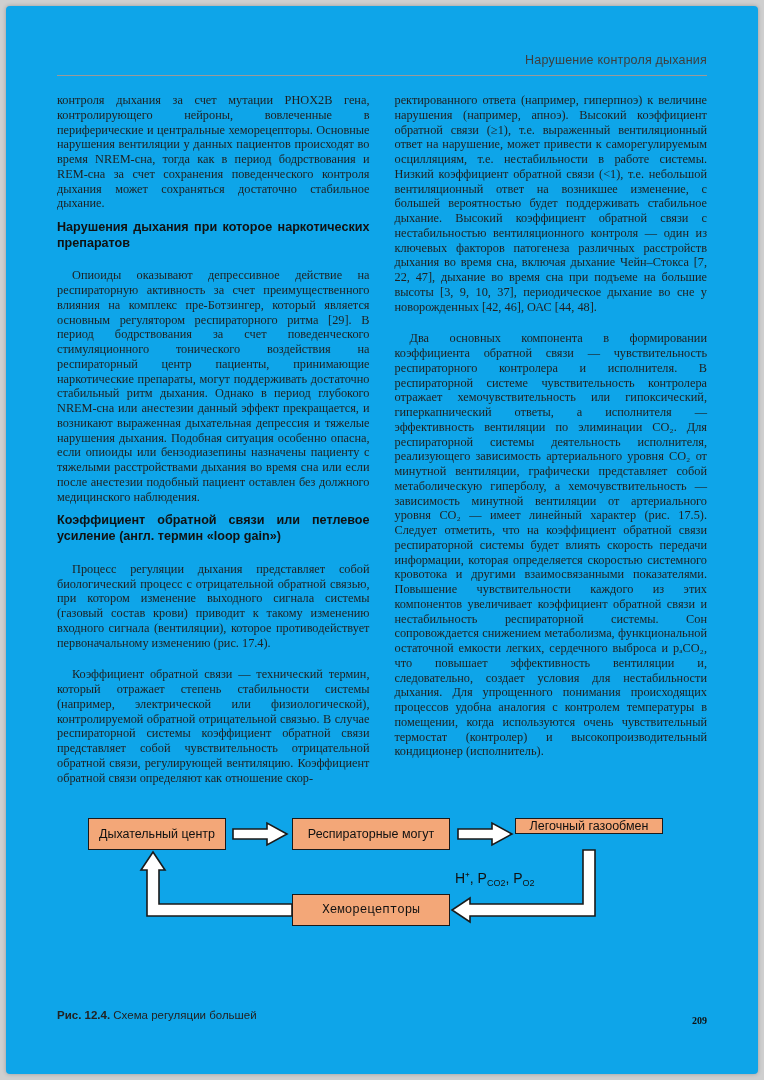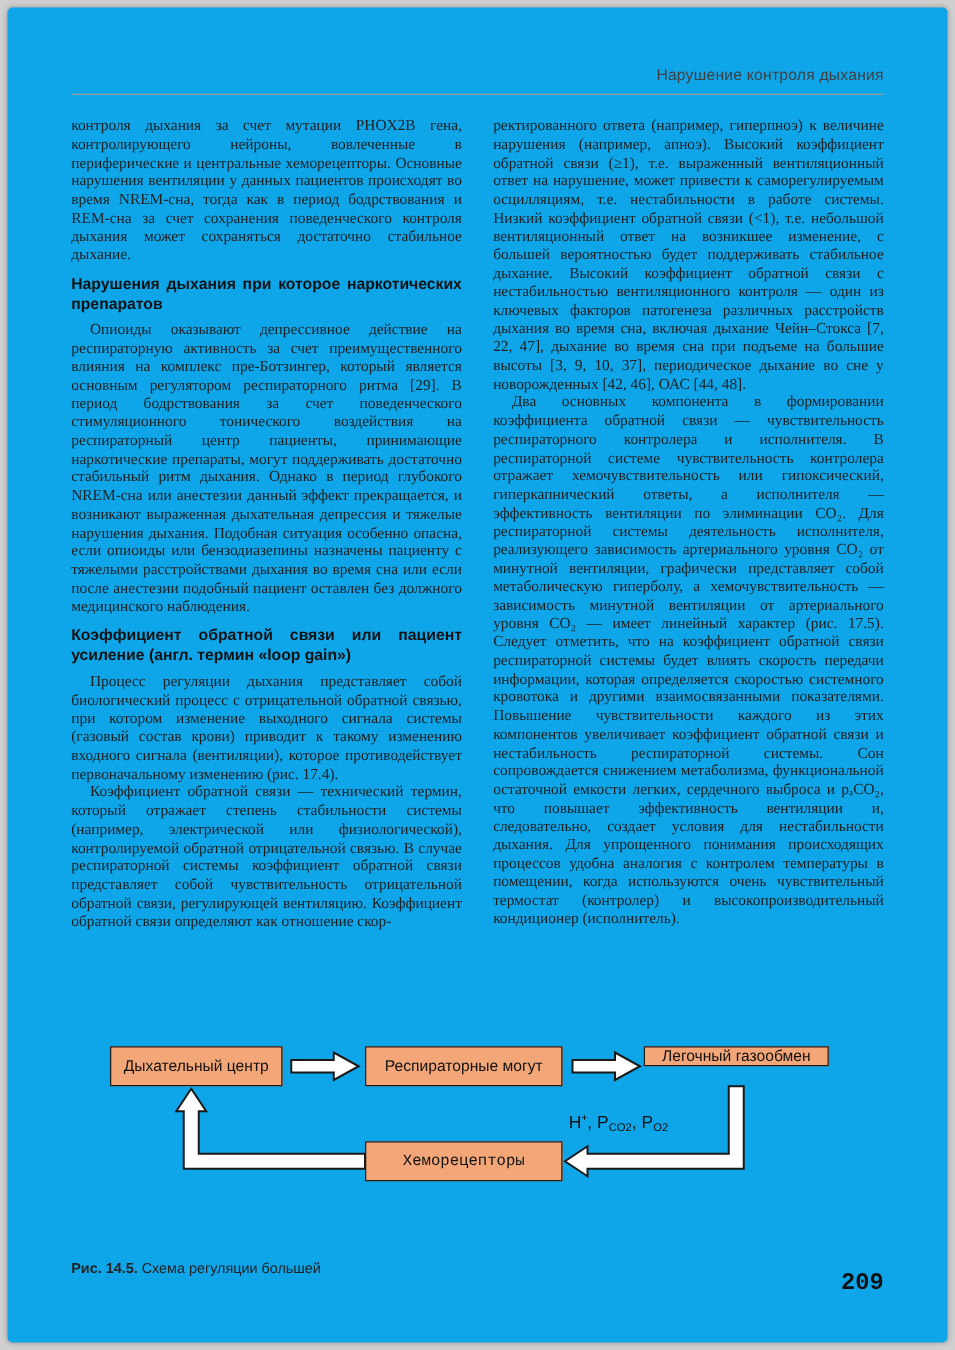--- a/index.html
+++ b/index.html
@@ -21,28 +21,28 @@
     position:absolute;top:69px;left:51px;right:51px;height:0;
     border-top:1px solid #9a9a9a;
   }
   .columns{
     position:absolute;top:87px;left:51px;width:650px;
     display:flex;gap:25px;
   }
   .col{width:316px;color:#1f1f1f;font-size:12.3px;line-height:1.2;
     text-align:justify;}
   .col p{margin:0;}
-  .col p.ind{text-indent:15px;}
+  .col p.ind{text-indent:15px;margin-top:17px;}
   .col h3{
     font-family:"Liberation Sans", sans-serif;
     font-size:12.6px;line-height:1.25;color:#111;
     margin:9px 0 5px 0;
   }
   .figure{
-    position:absolute;top:824px;left:51px;width:650px;height:120px;
+    position:absolute;top:805px;left:51px;width:650px;height:120px;
   }
   .fig-box{
     position:absolute;box-sizing:border-box;
     background:#f3a778;border:1.5px solid #1a1a1a;
     display:flex;align-items:center;justify-content:center;
     font-family:"Liberation Sans", sans-serif;
     font-size:12.5px;color:#111;text-align:center;
   }
   .box-center{left:31px;top:7px;width:138px;height:32px;}
   .box-muscles{left:235px;top:7px;width:158px;height:32px;}
@@ -57,38 +57,38 @@
   }
   .fig-formula .sub{font-size:9px;vertical-align:-3px;}
   .fig-caption{
     position:absolute;top:1003px;left:51px;
     font-family:"Liberation Sans", sans-serif;
     font-size:11.5px;color:#222;
   }
   .fig-caption .cap-label{font-weight:bold;}
   .page-number{
     position:absolute;top:1009px;right:51px;
-    font-family:Liberation Mono, monospace;
-    font-size:19px;font-weight:bold;color:#111;
+    font-family:Liberation Serif, serif;
+    font-size:10px;font-weight:bold;color:#111;
   }
 </style>
 </head>
 <body>
 
 <div class="page">
 
   <div class="running-header">Нарушение контроля дыхания</div>
   <div class="header-rule"></div>
 
   <div class="columns">
     <div class="col">
       <p>контроля дыхания за счет мутации PHOX2B гена, контролирующего нейроны, вовлеченные в периферические и центральные хеморецепторы. Основные нарушения вентиляции у данных пациентов происходят во время NREM-сна, тогда как в период бодрствования и REM-сна за счет сохранения поведенческого контроля дыхания может сохраняться достаточно стабильное дыхание.</p>
       <h3>Нарушения дыхания при которое наркотических препаратов</h3>
       <p class="ind">Опиоиды оказывают депрессивное действие на респираторную активность за счет преимущественного влияния на комплекс пре-Ботзингер, который является основным регулятором респираторного ритма [29]. В период бодрствования за счет поведенческого стимуляционного тонического воздействия на респираторный центр пациенты, принимающие наркотические препараты, могут поддерживать достаточно стабильный ритм дыхания. Однако в период глубокого NREM-сна или анестезии данный эффект прекращается, и возникают выраженная дыхательная депрессия и тяжелые нарушения дыхания. Подобная ситуация особенно опасна, если опиоиды или бензодиазепины назначены пациенту с тяжелыми расстройствами дыхания во время сна или если после анестезии подобный пациент оставлен без должного медицинского наблюдения.</p>
-      <h3>Коэффициент обратной связи или пациент усиление (англ. термин «loop gain»)</h3>
+      <h3>Коэффициент обратной связи или петлевое усиление (англ. термин «loop gain»)</h3>
       <p class="ind">Процесс регуляции дыхания представляет собой биологический процесс с отрицательной обратной связью, при котором изменение выходного сигнала системы (газовый состав крови) приводит к такому изменению входного сигнала (вентиляции), которое противодействует первоначальному изменению (рис. 17.4).</p>
       <p class="ind">Коэффициент обратной связи — технический термин, который отражает степень стабильности системы (например, электрической или физиологической), контролируемой обратной отрицательной связью. В случае респираторной системы коэффициент обратной связи представляет собой чувствительность отрицательной обратной связи, регулирующей вентиляцию. Коэффициент обратной связи определяют как отношение скор-</p>
     </div>
     <div class="col">
       <p>ректированного ответа (например, гиперпноэ) к величине нарушения (например, апноэ). Высокий коэффициент обратной связи (≥1), т.е. выраженный вентиляционный ответ на нарушение, может привести к саморегулируемым осцилляциям, т.е. нестабильности в работе системы. Низкий коэффициент обратной связи (&lt;1), т.е. небольшой вентиляционный ответ на возникшее изменение, с большей вероятностью будет поддерживать стабильное дыхание. Высокий коэффициент обратной связи с нестабильностью вентиляционного контроля — один из ключевых факторов патогенеза различных расстройств дыхания во время сна, включая дыхание Чейн–Стокса [7, 22, 47], дыхание во время сна при подъеме на большие высоты [3, 9, 10, 37], периодическое дыхание во сне у новорожденных [42, 46], ОАС [44, 48].</p>
       <p class="ind">Два основных компонента в формировании коэффициента обратной связи — чувствительность респираторного контролера и исполнителя. В респираторной системе чувствительность контролера отражает хемочувствительность или гипоксический, гиперкапнический ответы, а исполнителя — эффективность вентиляции по элиминации CO₂. Для респираторной системы деятельность исполнителя, реализующего зависимость артериального уровня CO₂ от минутной вентиляции, графически представляет собой метаболическую гиперболу, а хемочувствительность — зависимость минутной вентиляции от артериального уровня CO₂ — имеет линейный характер (рис. 17.5). Следует отметить, что на коэффициент обратной связи респираторной системы будет влиять скорость передачи информации, которая определяется скоростью системного кровотока и другими взаимосвязанными показателями. Повышение чувствительности каждого из этих компонентов увеличивает коэффициент обратной связи и нестабильность респираторной системы. Сон сопровождается снижением метаболизма, функциональной остаточной емкости легких, сердечного выброса и pₐCO₂, что повышает эффективность вентиляции и, следовательно, создает условия для нестабильности дыхания. Для упрощенного понимания происходящих процессов удобна аналогия с контролем температуры в помещении, когда используются очень чувствительный термостат (контролер) и высокопроизводительный кондиционер (исполнитель).</p>
     </div>
   </div>
 
   <div class="figure">
@@ -101,16 +101,16 @@
     </svg>
 
     <div class="fig-box box-center">Дыхательный центр</div>
     <div class="fig-box box-muscles">Респираторные могут</div>
     <div class="fig-box box-gas">Легочный газообмен</div>
     <div class="fig-box box-chemo">Хеморецепторы</div>
 
     <div class="fig-formula"><span>H⁺, P</span><span class="sub">CO2</span><span>, P</span><span class="sub">O2</span></div>
   </div>
 
-  <div class="fig-caption"><span class="cap-label">Рис. 14.5.</span> <span>Схема регуляции большей</span></div>
+  <div class="fig-caption"><span class="cap-label">Рис. 12.4.</span> <span>Схема регуляции большей</span></div>
 
   <div class="page-number">209</div>
 </div>
 
 </body></html>

